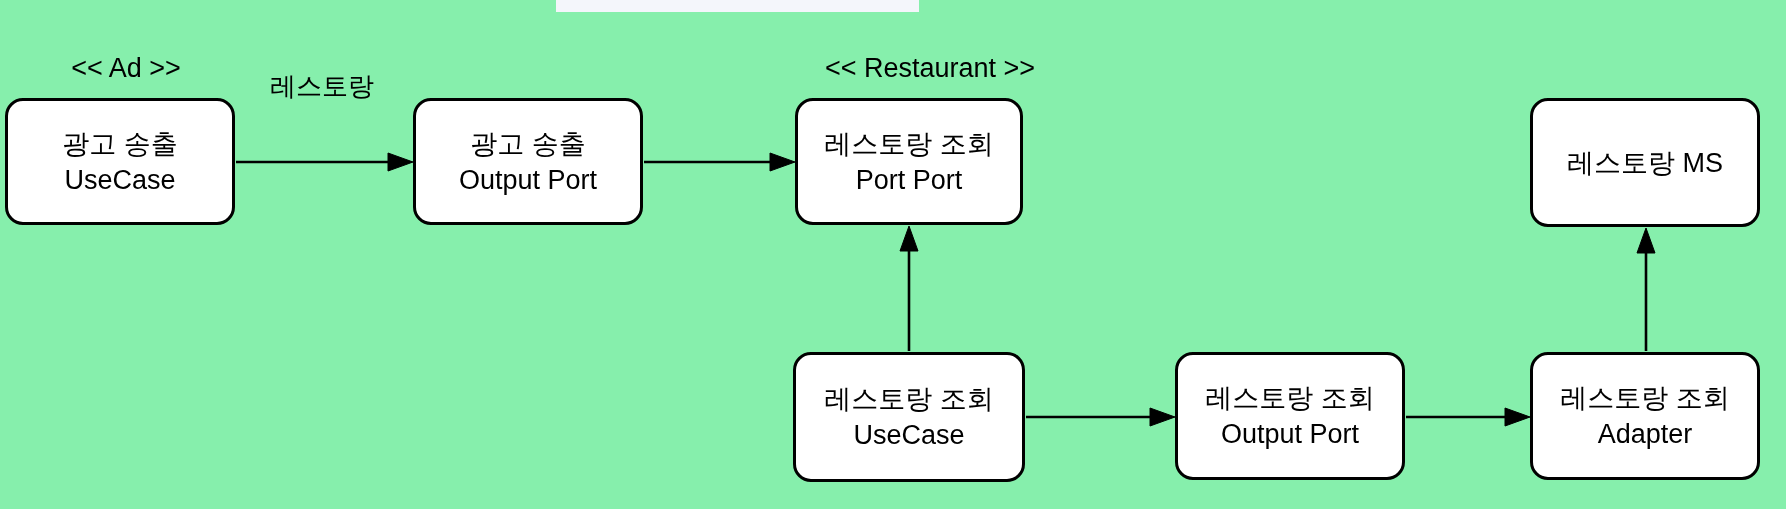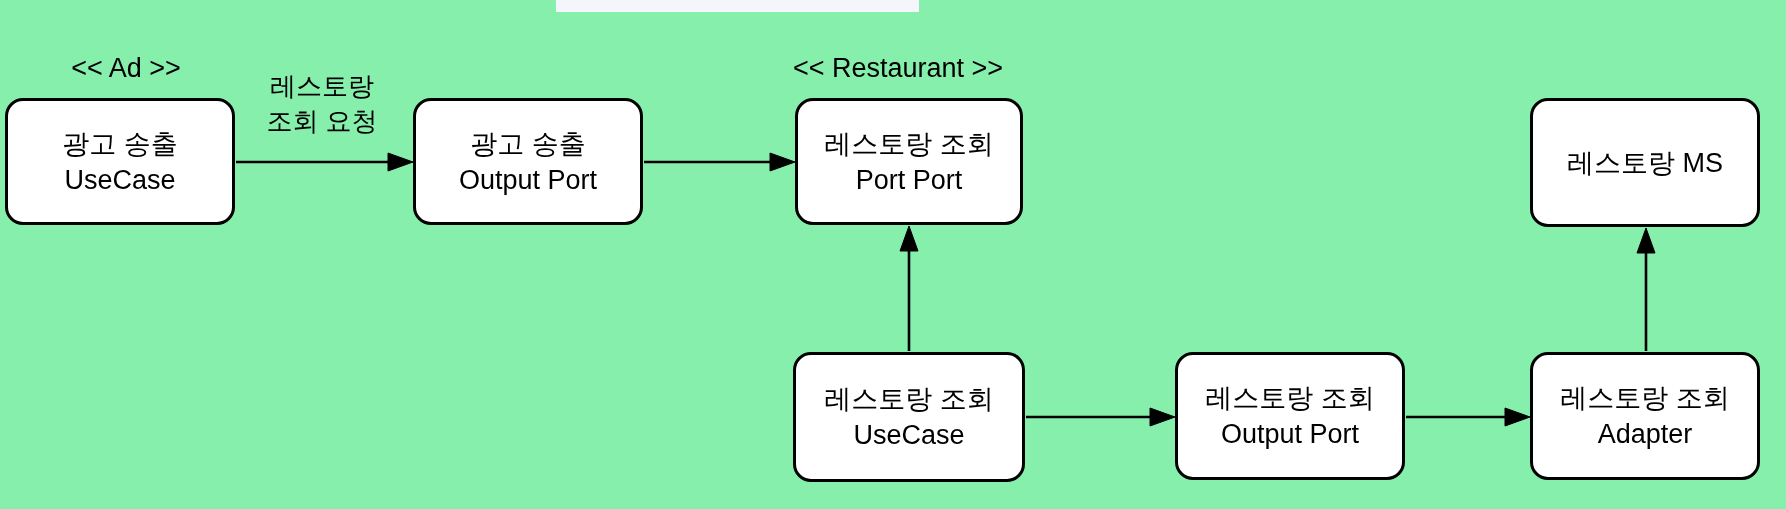--- a/index.html
+++ b/index.html
@@ -66,21 +66,21 @@
   }
   
   #node-ad-usecase            { left: 5px;    top: 98px;  width: 230px; height: 127px; }
   #node-ad-output-port        { left: 413px;  top: 98px;  width: 230px; height: 127px; }
   #node-restaurant-input-port { left: 795px;  top: 98px;  width: 228px; height: 127px; }
   #node-restaurant-ms         { left: 1530px; top: 98px;  width: 230px; height: 129px; }
   #node-restaurant-usecase    { left: 793px;  top: 352px; width: 232px; height: 130px; }
   #node-restaurant-output-port{ left: 1175px; top: 352px; width: 230px; height: 128px; }
   #node-restaurant-adapter    { left: 1530px; top: 352px; width: 230px; height: 128px; }
   #stereotype-ad              { left: -4px;  top: 53px; }
-  #stereotype-restaurant      { left: 768px; top: 53px; }
+  #stereotype-restaurant      { left: 800px; top: 53px; }
   #edge-label-request         { left: 212px; top: 69px; }
 </style>
 </head>
 <body>
 
 <div id="canvas">
 
   <div class="top-band"></div>
 
   <svg id="arrow-layer" viewBox="0 0 1786 509" xmlns="http://www.w3.org/2000/svg">
@@ -117,21 +117,20 @@
       </g>
     </g>
   </svg>
 
   <div class="stereotype" id="stereotype-ad">&lt;&lt; Ad &gt;&gt;</div>
 
   <div class="stereotype" id="stereotype-restaurant">&lt;&lt; Restaurant &gt;&gt;</div>
 
   <div class="edge-label" id="edge-label-request">
     <div class="edge-label-line">레스토랑</div>
-    <div class="edge-label-line">조회 요청</div>
   </div>
 
   <div class="node" id="node-ad-usecase">
     <span class="node-line">광고 송출</span>
     <span class="node-line">UseCase</span>
   </div>
 
   <div class="node" id="node-ad-output-port">
     <span class="node-line">광고 송출</span>
     <span class="node-line">Output Port</span>

